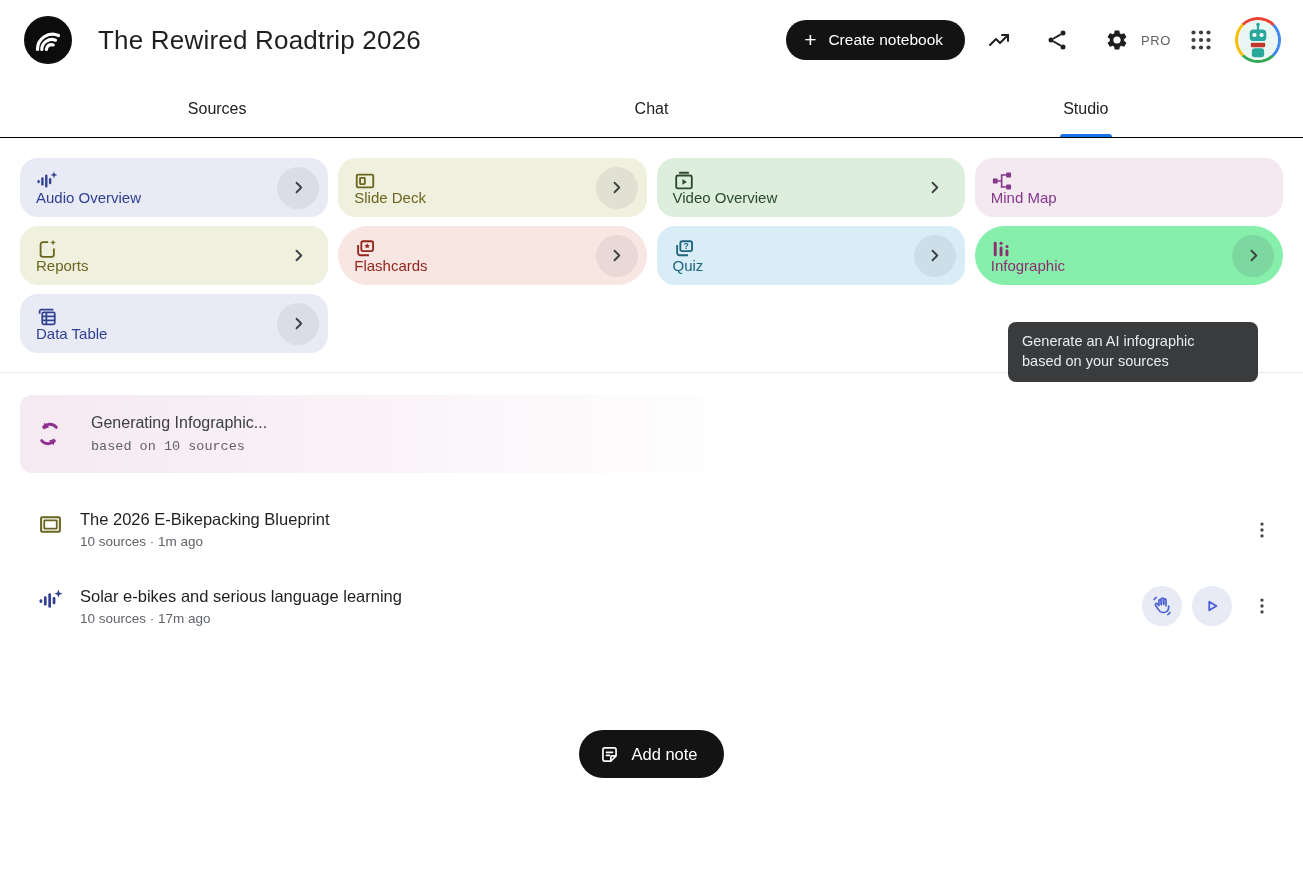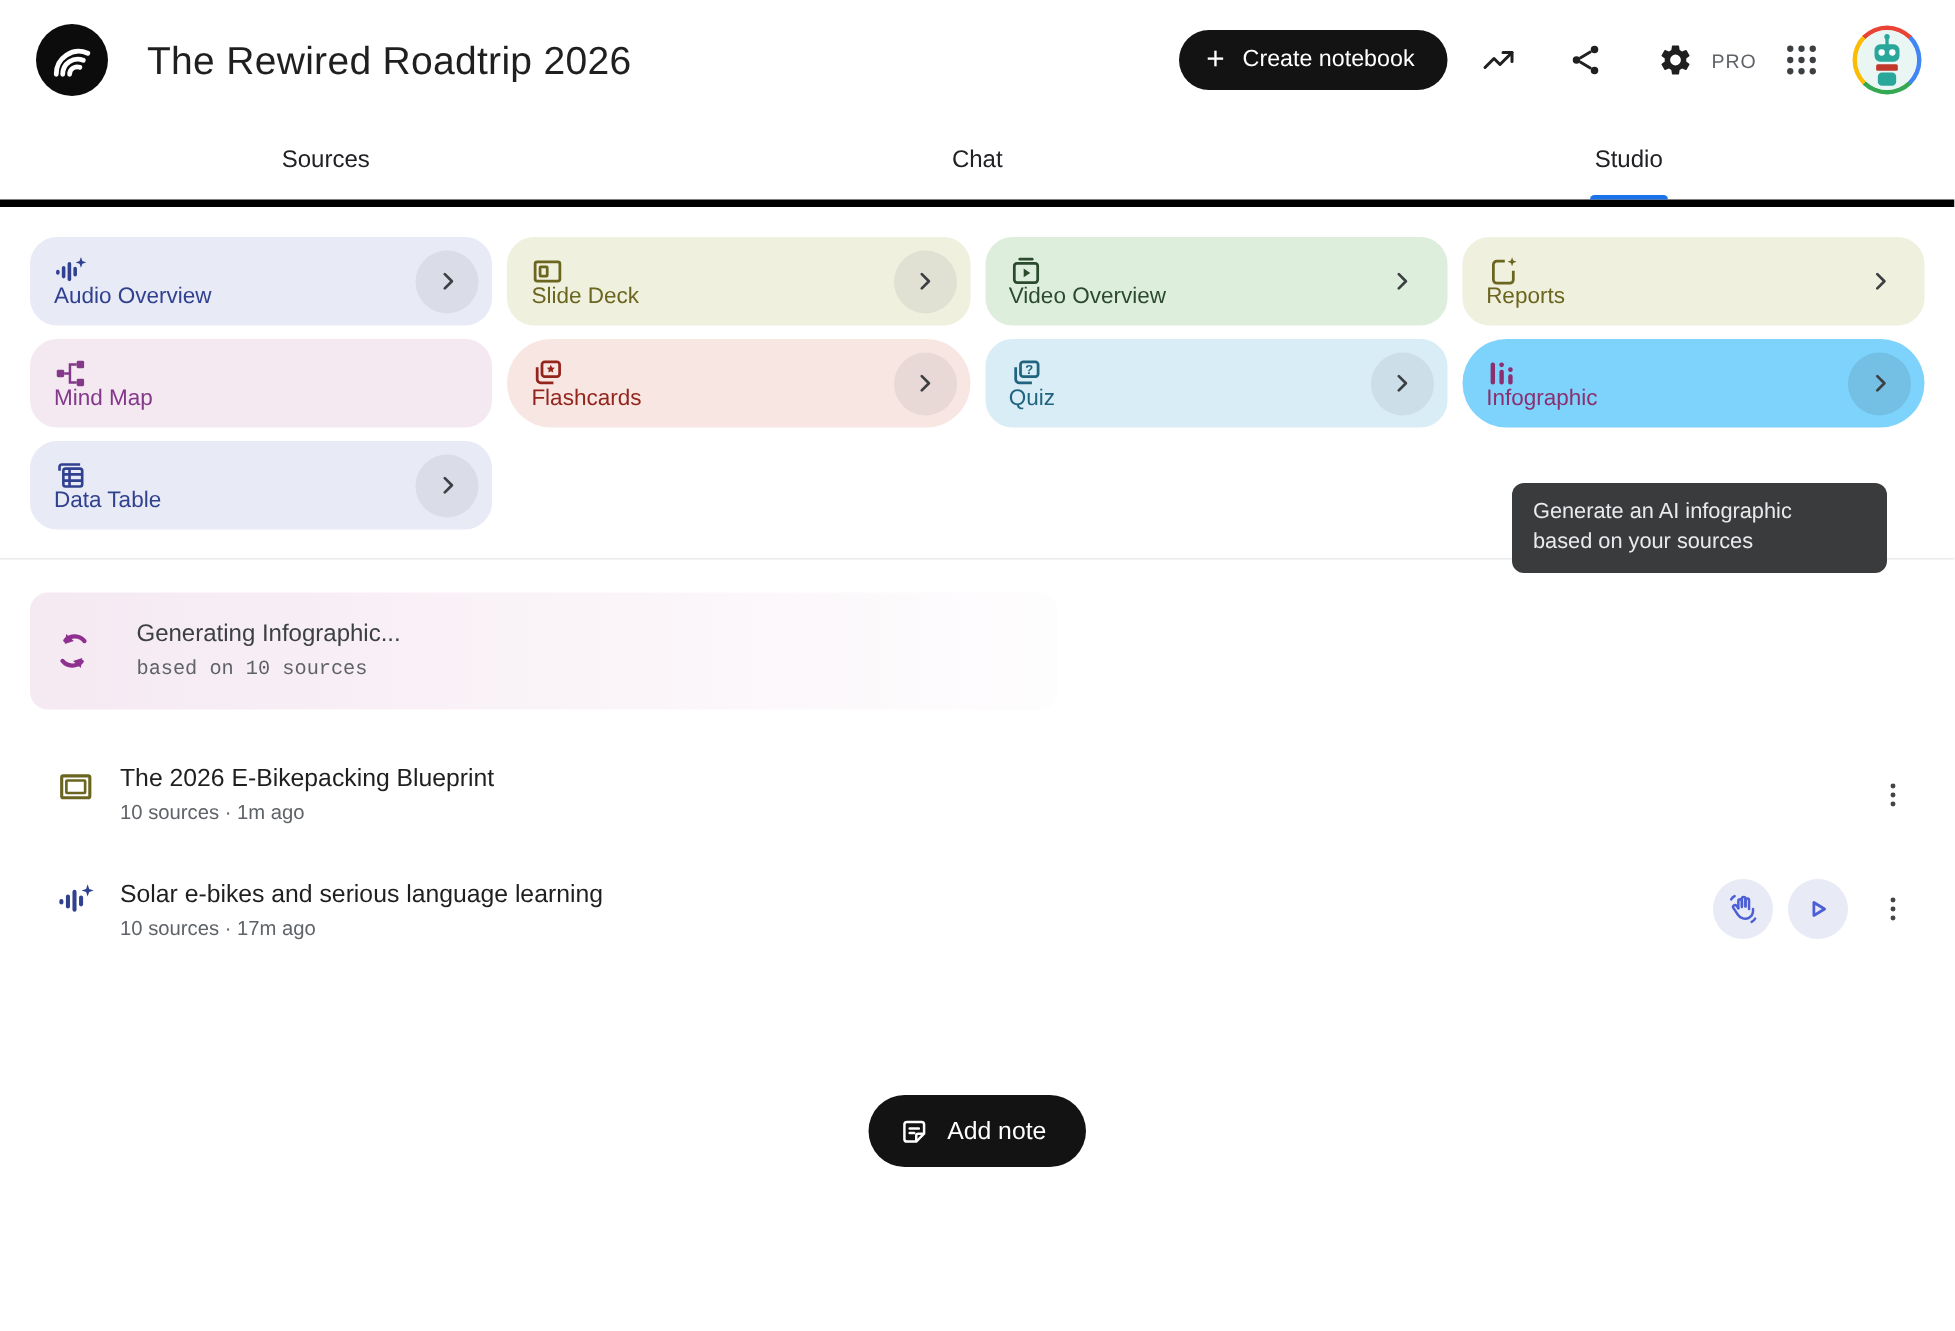--- a/index.html
+++ b/index.html
@@ -18,21 +18,21 @@
   .hdr-icon-btn { width:48px; height:48px; display:flex; align-items:center; justify-content:center;
     background:none; border:none; cursor:pointer; }
   .hdr-icon-btn svg { width:24px; height:24px; }
   .pro-label { font-size:13px; color:#5f6368; letter-spacing:.6px; margin:0 6px 0 0; }
   .avatar { width:46px; height:46px; border-radius:50%; margin-left:10px; padding:3px; cursor:pointer;
     background:conic-gradient(from -45deg, #ea4335 0 25%, #4285f4 0 50%, #34a853 0 75%, #fbbc05 0 100%); }
   .avatar-inner { width:100%; height:100%; border-radius:50%; background:#eef7f5; overflow:hidden;
     display:flex; align-items:center; justify-content:center; }
 
   
-  .tabs { display:flex; height:58px; border-bottom:5px solid #000000; }
+  .tabs { display:flex; height:58px; border-bottom:1px solid #000000; }
   .tab { flex:1; display:flex; align-items:center; justify-content:center; position:relative;
     font-size:16px; font-weight:500; color:#202124; cursor:pointer; background:none; border:none;
     font-family:inherit; }
   .tab .underline { display:none; }
   .tab.active .underline { display:block; position:absolute; bottom:0; left:50%;
     transform:translateX(-50%); width:52px; height:3px; border-radius:3px 3px 0 0; background:#1a73e8; }
 
   
   .cards { display:grid; grid-template-columns:repeat(4,1fr); gap:9px 10px;
     padding:0 16px; margin:20px 4px 0 4px; }
@@ -46,21 +46,21 @@
   .chev-wrap.circle-dark { background:rgba(60,50,60,.12); }
   .chev-wrap svg { width:19px; height:19px; }
 
   .c0 { background:#e8eaf6; color:#30418f; }
   .c1 { background:#f0f0df; color:#6a651f; }
   .c2 { background:#ddeedd; color:#2c4a2e; }
   .c3 { background:#f4e9f1; color:#83388a; }
   .c4 { background:#f0f0df; color:#6a651f; }
   .c5 { background:#f8e6e3; color:#93251d;border-radius:32px; }
   .c6 { background:#d9edf6; color:#20647f; }
-  .c7 { background:#7dd3fc; color:#8c2f70;border-radius:31px; }
+  .c7 { background:#86efac; color:#8c2f70;border-radius:31px; }
   .c8 { background:#e8eaf6; color:#30418f; }
 
   
   .tooltip { position:absolute; left:1008px; top:322px; width:250px; background:#3a3b3c;
     color:#e8eaed; border-radius:8px; padding:9px 14px 10px; font-size:14.5px; line-height:1.4;
     z-index:10; }
 
   
   .divider { border:none; border-top:1px solid #e9eaec; margin-top:19px; }
 
@@ -223,46 +223,46 @@
         </svg>
     </span>
     <span class="c-label">Video Overview</span>
     <span class="chev-wrap">
       <svg viewBox="0 0 24 24" fill="none" stroke="#3c4043" stroke-width="2.3" stroke-linecap="round" stroke-linejoin="round">
           <path d="M9.5 6l6 6-6 6"></path>
         </svg>
     </span>
   </div>
 
-  <div class="card c4">
-    <span class="c-icon">
-      <svg viewBox="0 0 24 24" fill="none" stroke="#6a651f" stroke-width="2">
-          <path d="M19.5 11.5V18a2.5 2.5 0 0 1-2.5 2.5H7.5A2.5 2.5 0 0 1 5 18V7a2.5 2.5 0 0 1 2.5-2.5h5.8"></path>
-          <path d="M18.6 1.6l.85 2.45 2.45.85-2.45.85-.85 2.45-.85-2.45-2.45-.85 2.45-.85z" fill="#6a651f" stroke="none"></path>
-        </svg>
-    </span>
-    <span class="c-label">Reports</span>
-    <span class="chev-wrap">
-      <svg viewBox="0 0 24 24" fill="none" stroke="#3c4043" stroke-width="2.3" stroke-linecap="round" stroke-linejoin="round">
-          <path d="M9.5 6l6 6-6 6"></path>
-        </svg>
-    </span>
-  </div>
-
   <div class="card c3">
     <span class="c-icon">
       <svg viewBox="0 0 24 24" fill="#83388a">
           <rect x="2" y="9.3" width="5.4" height="5.4" rx="1"></rect>
           <rect x="16.5" y="2.8" width="5.4" height="5.4" rx="1"></rect>
           <rect x="16.5" y="15.8" width="5.4" height="5.4" rx="1"></rect>
           <path d="M7.4 12h4.2M11.6 12V5.5h4.9M11.6 12v6.5h4.9" fill="none" stroke="#83388a" stroke-width="1.8"></path>
         </svg>
     </span>
     <span class="c-label">Mind Map</span>
 
+  </div>
+
+  <div class="card c4">
+    <span class="c-icon">
+      <svg viewBox="0 0 24 24" fill="none" stroke="#6a651f" stroke-width="2">
+          <path d="M19.5 11.5V18a2.5 2.5 0 0 1-2.5 2.5H7.5A2.5 2.5 0 0 1 5 18V7a2.5 2.5 0 0 1 2.5-2.5h5.8"></path>
+          <path d="M18.6 1.6l.85 2.45 2.45.85-2.45.85-.85 2.45-.85-2.45-2.45-.85 2.45-.85z" fill="#6a651f" stroke="none"></path>
+        </svg>
+    </span>
+    <span class="c-label">Reports</span>
+    <span class="chev-wrap">
+      <svg viewBox="0 0 24 24" fill="none" stroke="#3c4043" stroke-width="2.3" stroke-linecap="round" stroke-linejoin="round">
+          <path d="M9.5 6l6 6-6 6"></path>
+        </svg>
+    </span>
   </div>
 
   <div class="card c5">
     <span class="c-icon">
       <svg viewBox="0 0 24 24" fill="none" stroke="#93251d" stroke-width="2">
           <rect x="8" y="3.5" width="12.8" height="10.8" rx="2"></rect>
           <path d="M4.5 7.5v8.7a2.6 2.6 0 0 0 2.6 2.6h9.2"></path>
           <path d="M14.4 5.7l.9 1.85 2.04.3-1.47 1.43.35 2.03-1.82-.96-1.82.96.35-2.03-1.47-1.43 2.04-.3z" fill="#93251d" stroke="none"></path>
         </svg>
     </span>

